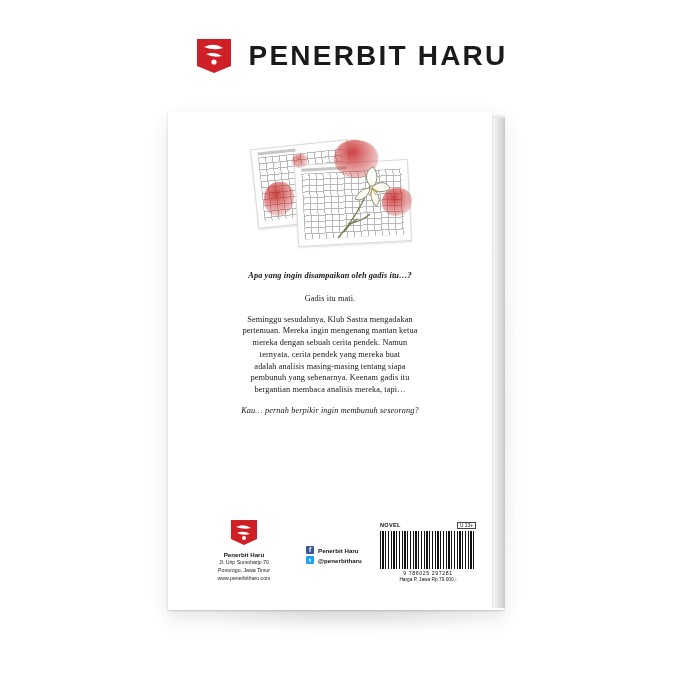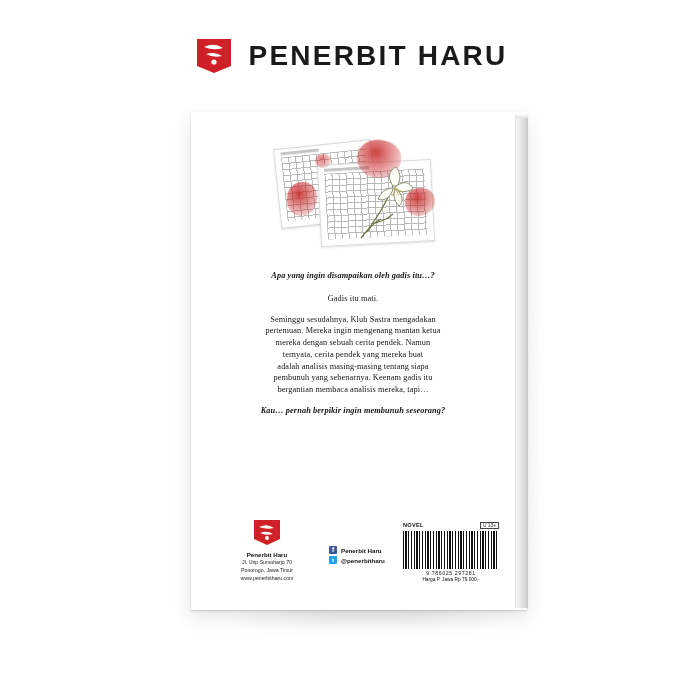--- a/index.html
+++ b/index.html
@@ -36,21 +36,21 @@
     font-family: "Liberation Sans", sans-serif;
     font-weight: bold;
     font-size: 28px;
     letter-spacing: 2.2px;
     color: #1a1a1a;
   }
 
   
   .book-wrap {
     position: absolute;
-    left: 191px;
+    left: 168px;
     top: 112px;
     width: 350px;
     height: 512px;
   }
   .book-shadow {
     position: absolute;
     left: 6px;
     top: 8px;
     width: 344px;
     height: 504px;
@@ -167,21 +167,21 @@
     letter-spacing: .1px;
   }
   .hook {
     font-style: italic;
     font-weight: bold;
     font-size: 8.8px;
     margin-bottom: 11px !important;
   }
   .closer {
     font-style: italic;
-    font-weight: bold;
+    font-weight: normal;
     font-size: 8.8px;
     margin-top: 3px;
   }
 
   
   .footer {
     position: absolute;
     left: 0;
     top: 398px;
     width: 324px;

